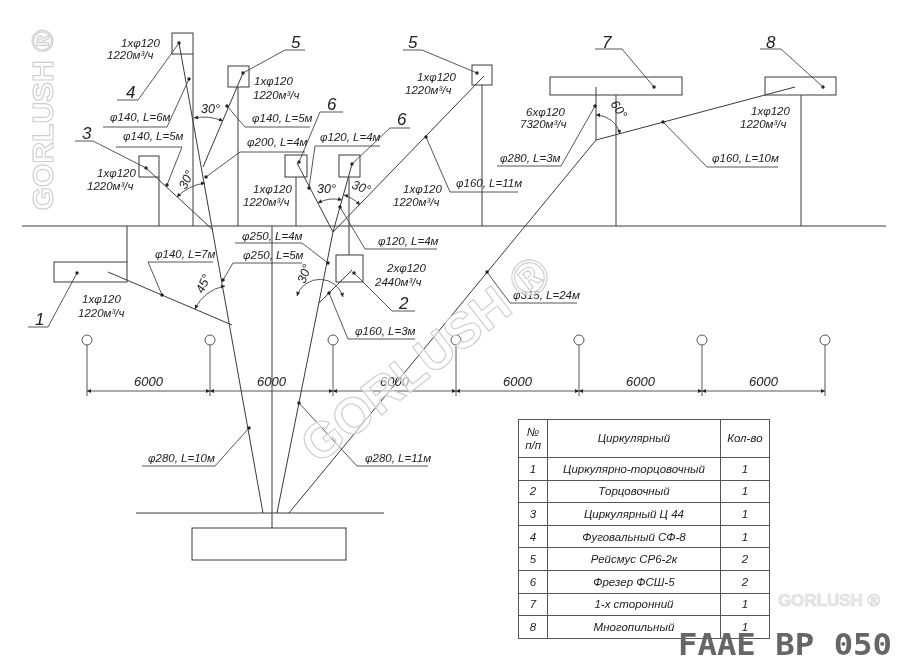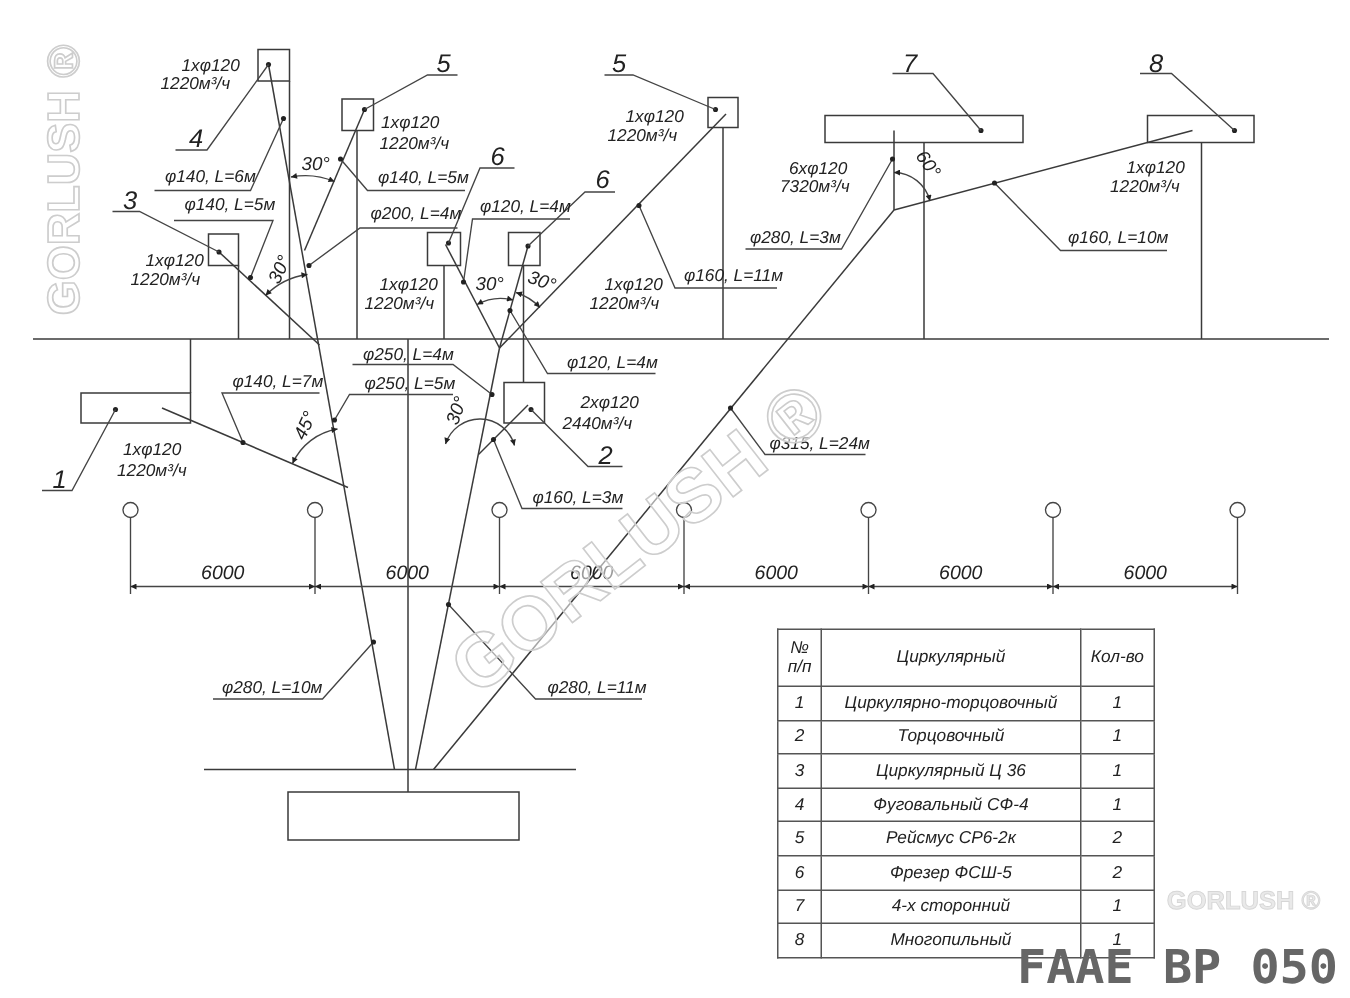--- a/index.html
+++ b/index.html
@@ -310,41 +310,41 @@
           <td>Циркулярно-торцовочный</td>
           <td>1</td>
         </tr>
     <tr>
           <td>2</td>
           <td>Торцовочный</td>
           <td>1</td>
         </tr>
     <tr>
           <td>3</td>
-          <td>Циркулярный Ц 36</td>
+          <td>Циркулярный Ц 44</td>
           <td>1</td>
         </tr>
     <tr>
           <td>4</td>
-          <td>Фуговальный СФ-4</td>
+          <td>Фуговальный СФ-8</td>
           <td>1</td>
         </tr>
     <tr>
           <td>5</td>
           <td>Рейсмус СР6-2к</td>
           <td>2</td>
         </tr>
     <tr>
           <td>6</td>
           <td>Фрезер ФСШ-5</td>
           <td>2</td>
         </tr>
     <tr>
           <td>7</td>
-          <td>4-х сторонний</td>
+          <td>1-х сторонний</td>
           <td>1</td>
         </tr>
     <tr>
           <td>8</td>
           <td>Многопильный</td>
           <td>1</td>
         </tr>
   </tbody>
 </table>
 

